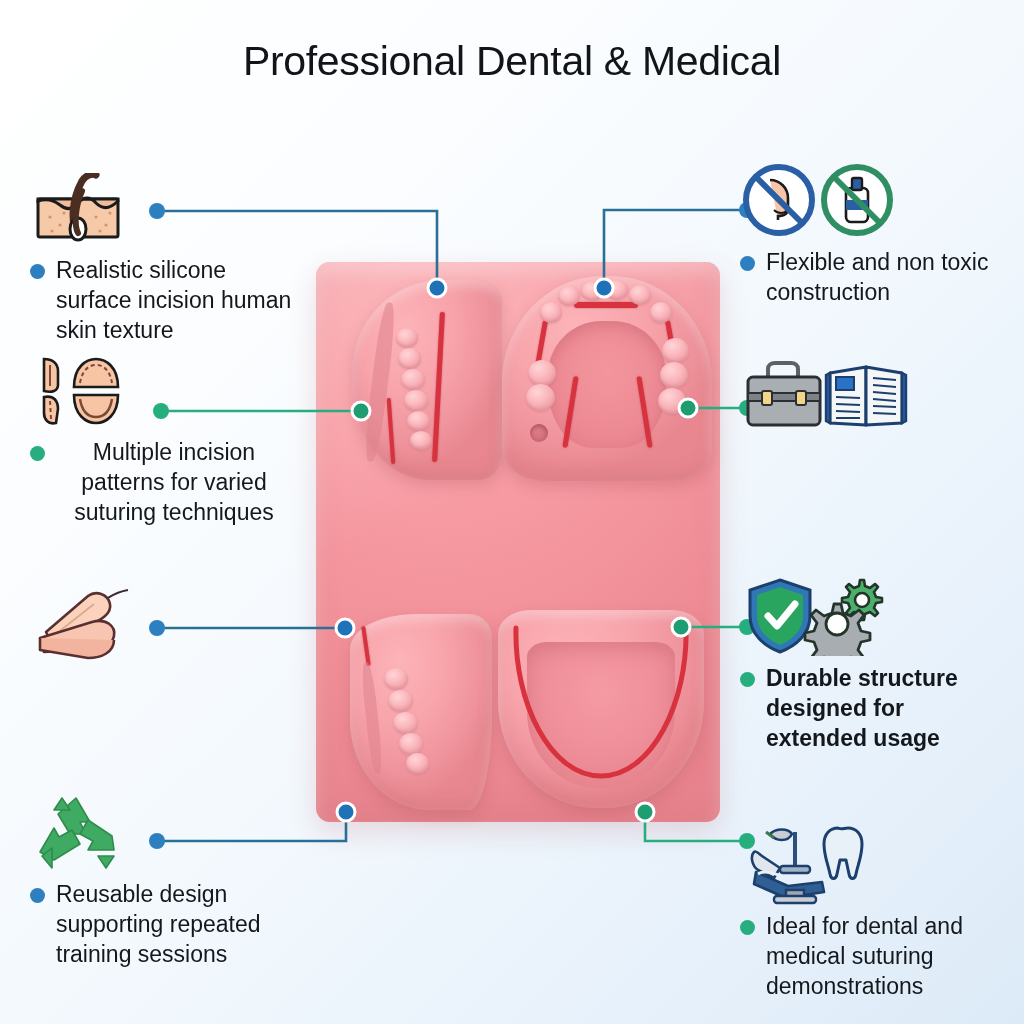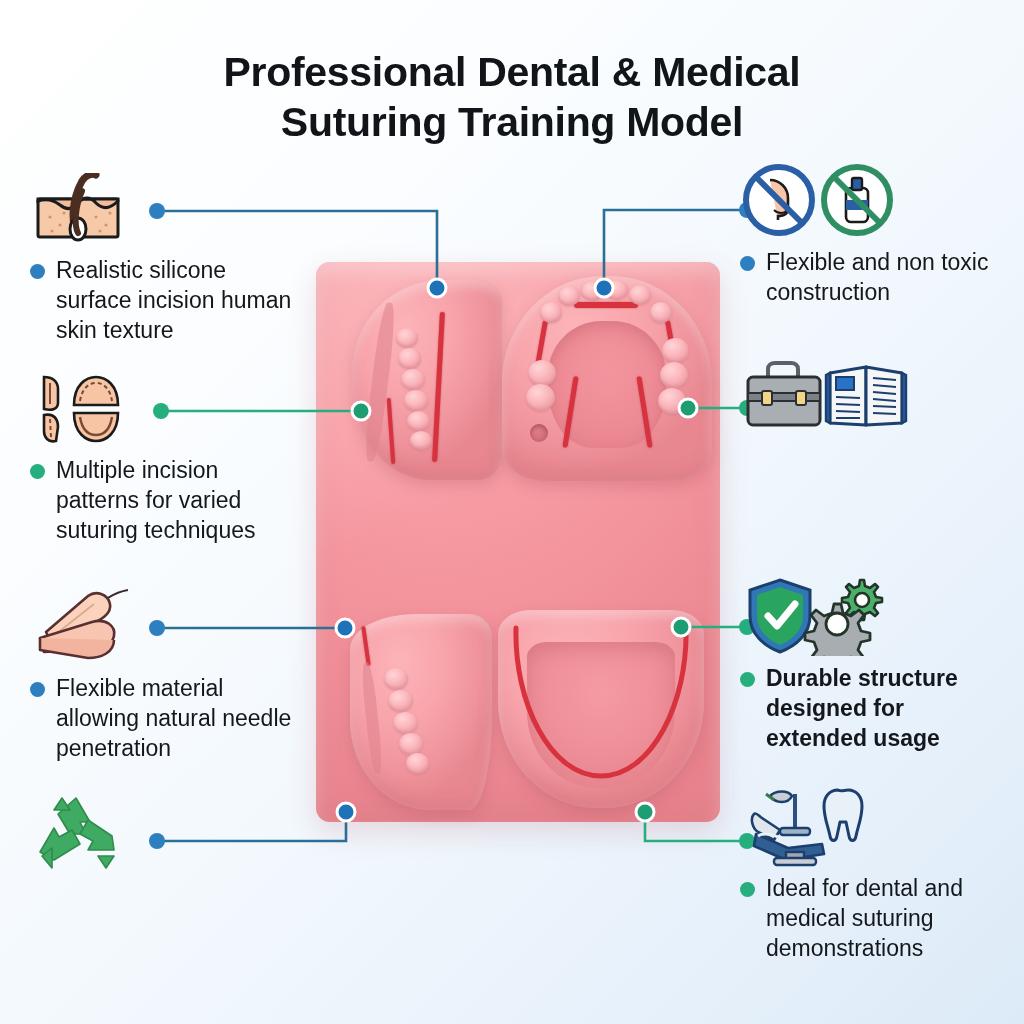--- a/index.html
+++ b/index.html
@@ -7,23 +7,22 @@
     width:1024px;height:1024px;overflow:hidden;
     font-family:"Liberation Sans", sans-serif;
     background:linear-gradient(135deg,#ffffff 0%,#fbfdff 28%,#f2f8fd 55%,#e7f1fb 80%,#dceaf7 100%);
     position:relative;
   }
 
   
   .title{
     position:absolute;left:0;top:36px;width:1024px;
     text-align:center;color:#111418;
-    font-size:41px;font-weight:bold;line-height:1.22;
+    font-size:41px;font-weight:normal;line-height:1.22;
     letter-spacing:-0.3px;
-    margin-top:11px;
   }
   .title span{display:block;}
 
   
   svg.connectors{position:absolute;left:0;top:0;width:1024px;height:1024px;pointer-events:none;}
 
   
   .pad-wrap{position:absolute;left:316px;top:262px;width:404px;height:560px;}
   .pad{
     position:absolute;inset:0;border-radius:14px;
@@ -85,37 +84,36 @@
     font-size:23px;line-height:1.30;color:#14181c;
   }
   .feat .dot{
     flex:0 0 auto;width:15px;height:15px;border-radius:50%;margin-top:8px;
   }
   .dot.blue{background:#2e7fc0;}
   .dot.green{background:#27ae7f;}
 
   
   #f1{left:30px;top:172px;}
-  #f2{left:30px;top:372px;}
+  #f2{left:30px;top:354px;text-align:center;}
   #f3{left:30px;top:590px;}
   #f4{left:30px;top:796px;}
   
   #f5{left:740px;top:164px;}
   #f6{left:740px;top:358px;}
   #f7{left:740px;top:580px;font-weight:bold;}
-  #f8{left:740px;top:790px;}
+  #f8{left:740px;top:828px;}
 
   .icon svg{display:block;}
 </style>
 </head>
 <body>
 
 <div class="title">
   <span>Professional Dental &amp; Medical</span>
-  <span>Suturing Training Model</span>
 </div>
 
 <div class="pad-wrap">
   <div class="pad"></div>
 
   <div class="piece" id="p-ul">
     <div class="body"></div>
     <div class="groove" style="left:20px;top:22px;width:16px;height:160px;border-radius:40%;transform:rotate(7deg);"></div>
     <div class="cut" style="left:84px;top:32px;width:5px;height:150px;transform:rotate(3deg);"></div>
     <div class="cut" style="left:37px;top:118px;width:4px;height:66px;transform:rotate(-4deg);"></div>
@@ -268,40 +266,40 @@
 <div class="feat left" id="f3">
   <div class="icon">
     <svg width="104" height="76" viewBox="0 0 104 76">
       <path d="M98,2 C86,4 72,12 60,26" fill="none" stroke="#3b2b2b" stroke-width="2"></path>
       <path d="M16,44 L58,8 C66,2 78,6 80,16 C82,26 70,32 62,36 L22,56 Z" fill="#fbd3bd" stroke="#5a2f2f" stroke-width="2.6" stroke-linejoin="round"></path>
       <path d="M26,46 L64,16" fill="none" stroke="#e0a98f" stroke-width="2"></path>
       <path d="M10,50 L62,34 C76,30 86,38 84,48 C82,58 70,62 58,62 L14,64 Z" fill="#f8c5b0" stroke="#5a2f2f" stroke-width="2.6" stroke-linejoin="round"></path>
       <path d="M10,50 L10,62 L58,70 C72,70 84,64 84,52" fill="#f2b49e" stroke="#5a2f2f" stroke-width="2.6" stroke-linejoin="round"></path>
     </svg>
   </div>
-  <div class="txt">
-    <span class="dot blue"></span>
-    <span>Flexible material allowing natural needle penetration</span>
-  </div>
 </div>
 
 <div class="feat left" id="f4">
   <div class="icon">
     <svg width="92" height="76" viewBox="0 0 92 76">
       <g fill="#3faa62" stroke="#2f8c4d" stroke-width="1.6" stroke-linejoin="round">
         <path d="M46,4 L60,28 L50,28 L56,40 L40,40 L28,20 Z"></path>
         <path d="M84,56 L58,56 L63,47 L50,40 L58,26 L82,42 Z"></path>
         <path d="M10,58 L24,34 L29,43 L42,36 L50,50 L24,66 Z"></path>
       </g>
       <g fill="#3faa62" stroke="#2f8c4d" stroke-width="1.6" stroke-linejoin="round">
         <path d="M24,16 L40,16 L32,4 Z"></path>
         <path d="M84,62 L76,74 L68,62 Z"></path>
         <path d="M22,74 L12,62 L22,54 Z"></path>
       </g>
     </svg>
+  </div>
+  <div class="txt">
+    <span class="dot blue"></span>
+    <span>Reusable design supporting repeated training sessions</span>
   </div>
 </div>
 
 <div class="feat right" id="f5">
   <div class="icon">
     <svg width="160" height="80" viewBox="0 0 160 80">
       <g>
         <circle cx="39" cy="40" r="33" fill="#ffffff" stroke="#2a5fa5" stroke-width="6"></circle>
         <path d="M30,20 C40,20 48,28 48,38 L48,48 C48,54 44,56 38,56 L38,60" fill="#f7c6a8" stroke="#1b1b1b" stroke-width="2.6"></path>
         <path d="M34,50 C38,54 44,54 47,50" fill="none" stroke="#1b1b1b" stroke-width="2"></path>

